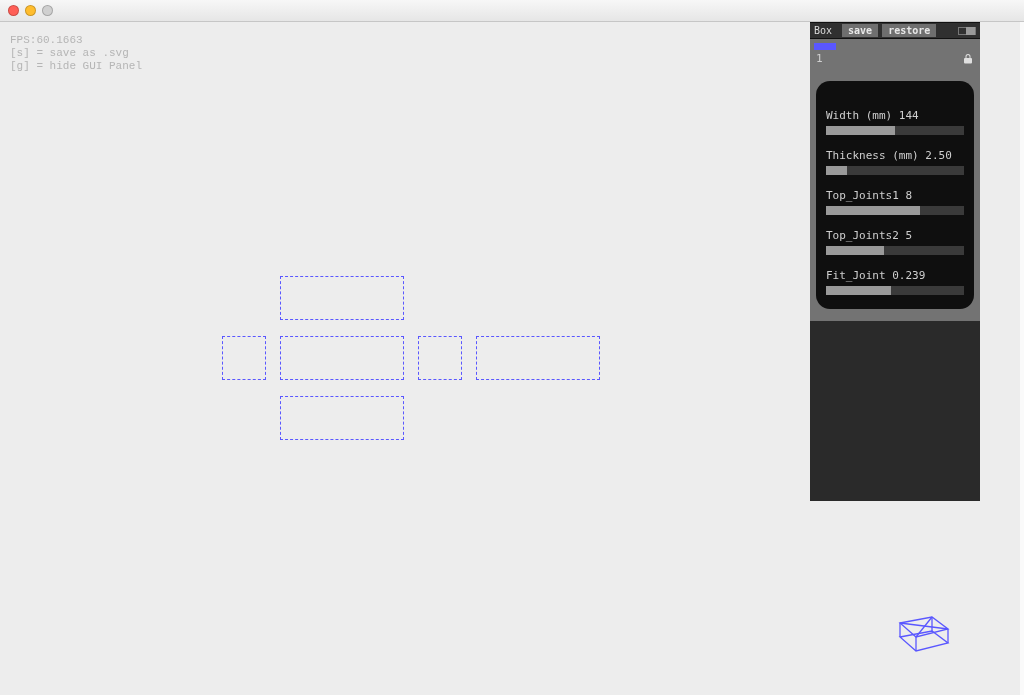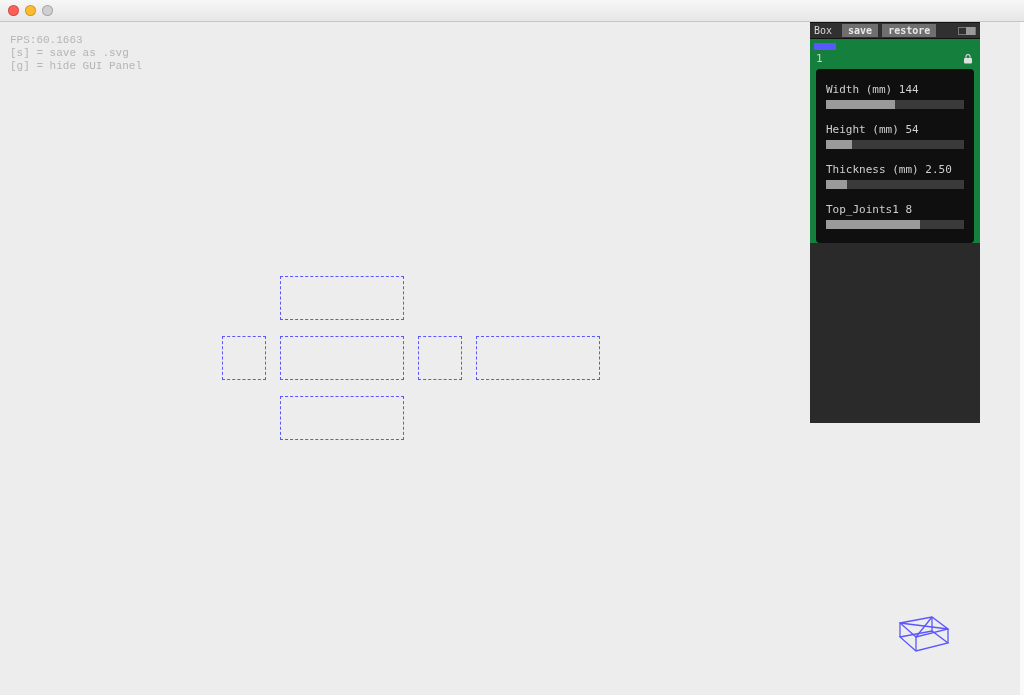--- a/index.html
+++ b/index.html
@@ -36,21 +36,21 @@
   }
 
   
   .side-col {
     position: absolute; top: 22px; right: 0; width: 214px; bottom: 0;
     display: flex; flex-direction: column;
     background: #ededed;
   }
 
   .gui-panel {
-    background: #15803d;
+    background: #737373;
     color: #c9c9c9;
     width: 170px;
     border-radius: 0 0 3px 3px;
     border-top: 1px solid #111;
   }
   .gui-header {
     display: flex; align-items: center; height: 16px;
     padding-left: 4px; gap: 4px;
     background: #303030;
     border-bottom: 1px solid #111;
@@ -78,22 +78,22 @@
   }
 
   .section-head {
     display: flex; align-items: center; justify-content: space-between;
     padding: 2px 6px 4px 6px;
     color: #d0d0d0; font-size: 11px;
   }
   .lock-icon svg { width: 12px; height: 12px; display: block; }
 
   .param-block {
-    background: #0f0f0f; margin: 0 6px; padding: 14px 10px 14px 10px;
-    border-radius: 4px;
+    background: #0f0f0f; margin: 12px 6px; padding: 28px 10px 14px 10px;
+    border-radius: 14px;
   }
   .param {
     margin-bottom: 14px;
   }
   .param:last-child { margin-bottom: 0; }
   .param-label {
     color: #cfcfcf; font-size: 11px; margin-bottom: 4px;
     white-space: pre;
   }
   .slider {
@@ -163,35 +163,41 @@
 
     <div class="param-block" id="param-block">
 
     <div class="param">
           <div class="param-label">Width (mm) 144</div>
           <div class="slider">
             <div class="slider-fill" style="width: 50%;"></div>
           </div>
         </div>
         <div class="param">
-          <div class="param-label">Height (mm) 54</div>
-          <div class="slider">
-            <div class="slider-fill" style="width: 19%;"></div>
-          </div>
-        </div>
-        <div class="param">
           <div class="param-label">Thickness (mm) 2.50</div>
           <div class="slider">
             <div class="slider-fill" style="width: 15%;"></div>
           </div>
         </div>
         <div class="param">
           <div class="param-label">Top_Joints1 8</div>
           <div class="slider">
             <div class="slider-fill" style="width: 68%;"></div>
+          </div>
+        </div>
+        <div class="param">
+          <div class="param-label">Top_Joints2 5</div>
+          <div class="slider">
+            <div class="slider-fill" style="width: 42%;"></div>
+          </div>
+        </div>
+        <div class="param">
+          <div class="param-label">Fit_Joint 0.239</div>
+          <div class="slider">
+            <div class="slider-fill" style="width: 47%;"></div>
           </div>
         </div>
       </div>
 
     <div class="spacer"></div>
   </div>
 
   <div class="preview3d">
     <svg viewBox="0 0 60 50">
       <g stroke="#5a57ff" stroke-width="1.3" fill="none">

